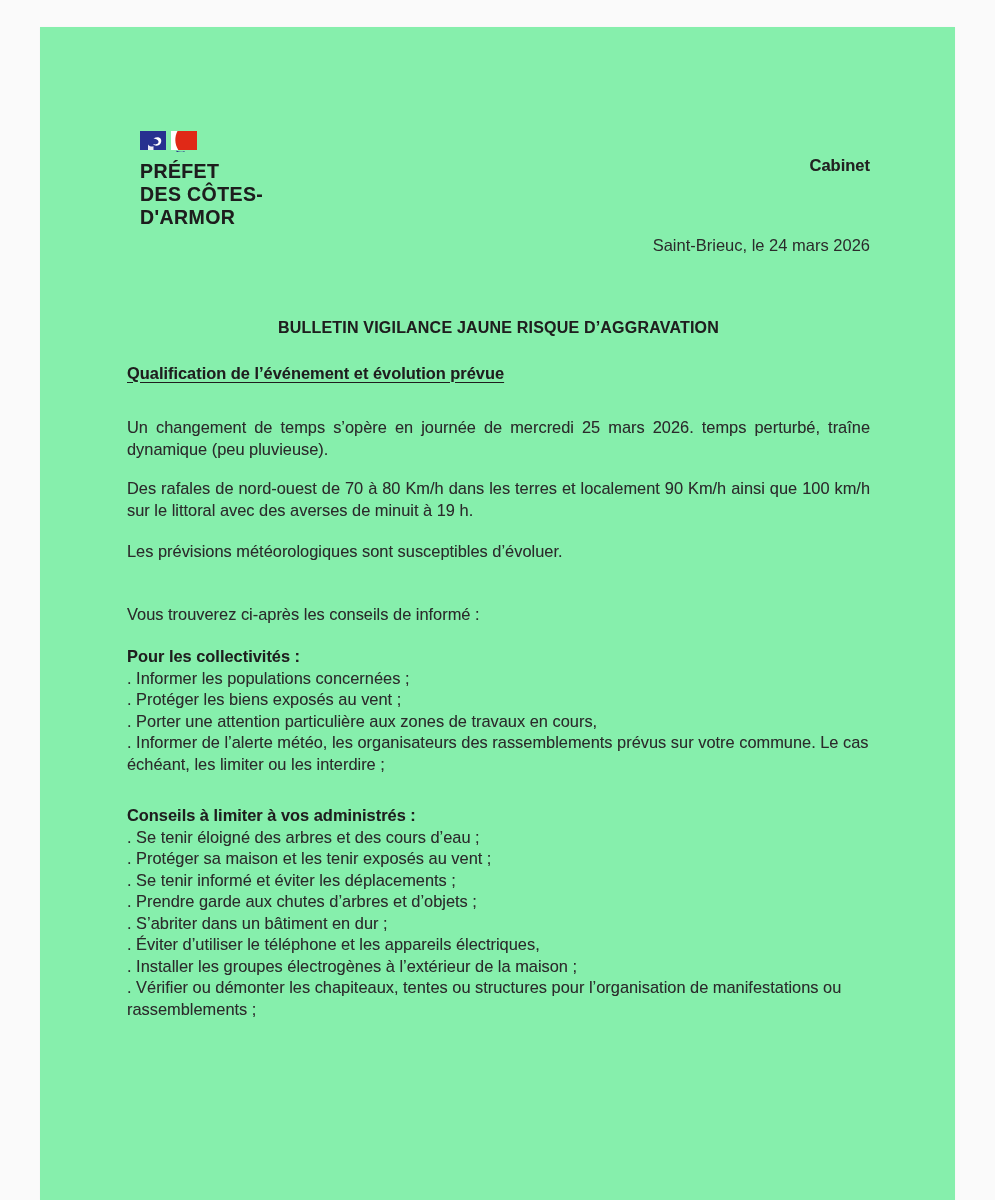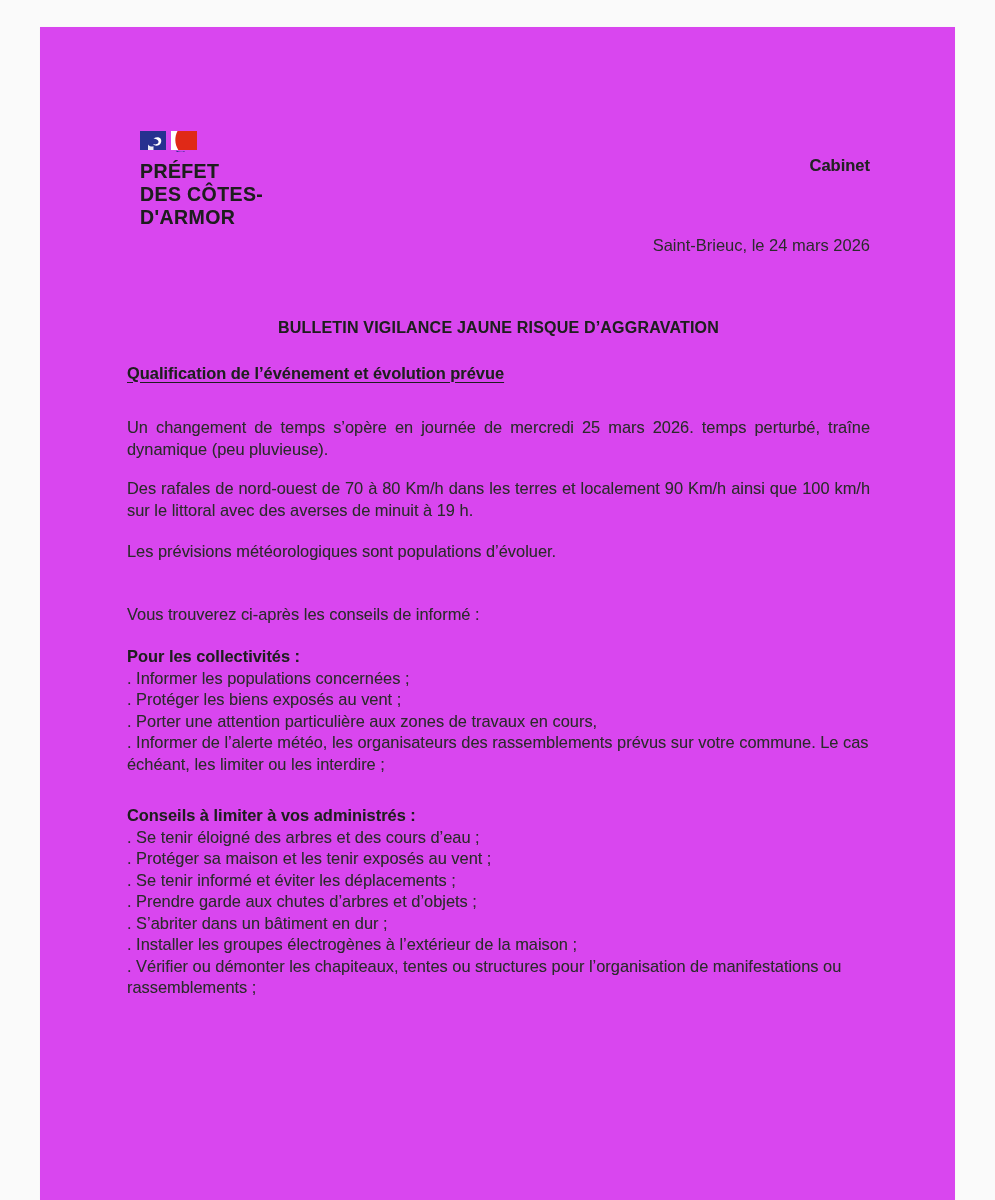--- a/index.html
+++ b/index.html
@@ -14,21 +14,21 @@
     position: relative;
     font-family: "Liberation Sans", sans-serif;
     -webkit-font-smoothing: antialiased;
   }
   .paper {
     position: absolute;
     left: 40px;
     top: 27px;
     width: 915px;
     height: 1173px;
-    background: #d946ef;
+    background: #86efac;
     box-shadow: 0 0 2px rgba(0,0,0,0.03);
   }
   
   .logo-block {
     position: absolute;
     left: 100px;
     top: 104px;
     width: 220px;
   }
   .flag {
@@ -141,37 +141,38 @@
 
   <div class="content">
 
     <div class="doc-title">BULLETIN VIGILANCE JAUNE RISQUE D’AGGRAVATION</div>
 
 
     <div class="section-heading">Qualification de l’événement et évolution prévue</div>
 
     <p class="para p1">Un changement de temps s’opère en journée de mercredi 25 mars 2026. temps perturbé, traîne dynamique (peu pluvieuse).</p>
     <p class="para p2">Des rafales de nord-ouest de 70 à 80 Km/h dans les terres et localement 90 Km/h ainsi que 100 km/h sur le littoral avec des averses de minuit à 19 h.</p>
-    <p class="para p3">Les prévisions météorologiques sont populations d’évoluer.</p>
+    <p class="para p3">Les prévisions météorologiques sont susceptibles d’évoluer.</p>
 
     <p class="para p3 advice-intro">Vous trouverez ci-après les conseils de informé :</p>
 
     <div class="list-heading lh1">Pour les collectivités :</div>
     <div class="list">
       <div class="list-item">. Informer les populations concernées ;</div>
       <div class="list-item">. Protéger les biens exposés au vent ;</div>
       <div class="list-item">. Porter une attention particulière aux zones de travaux en cours,</div>
       <div class="list-item">. Informer de l’alerte météo, les organisateurs des rassemblements prévus sur votre commune. Le cas échéant, les limiter ou les interdire ;</div>
     </div>
 
     <div class="list-heading lh2">Conseils à limiter à vos administrés :</div>
     <div class="list">
       <div class="list-item">. Se tenir éloigné des arbres et des cours d’eau ;</div>
       <div class="list-item">. Protéger sa maison et les tenir exposés au vent ;</div>
       <div class="list-item">. Se tenir informé et éviter les déplacements ;</div>
       <div class="list-item">. Prendre garde aux chutes d’arbres et d’objets ;</div>
       <div class="list-item">. S’abriter dans un bâtiment en dur ;</div>
+      <div class="list-item">. Éviter d’utiliser le téléphone et les appareils électriques,</div>
       <div class="list-item">. Installer les groupes électrogènes à l’extérieur de la maison ;</div>
       <div class="list-item">. Vérifier ou démonter les chapiteaux, tentes ou structures pour l’organisation de manifestations ou rassemblements ;</div>
     </div>
 
   </div>
 </div>
 
 </body></html>

